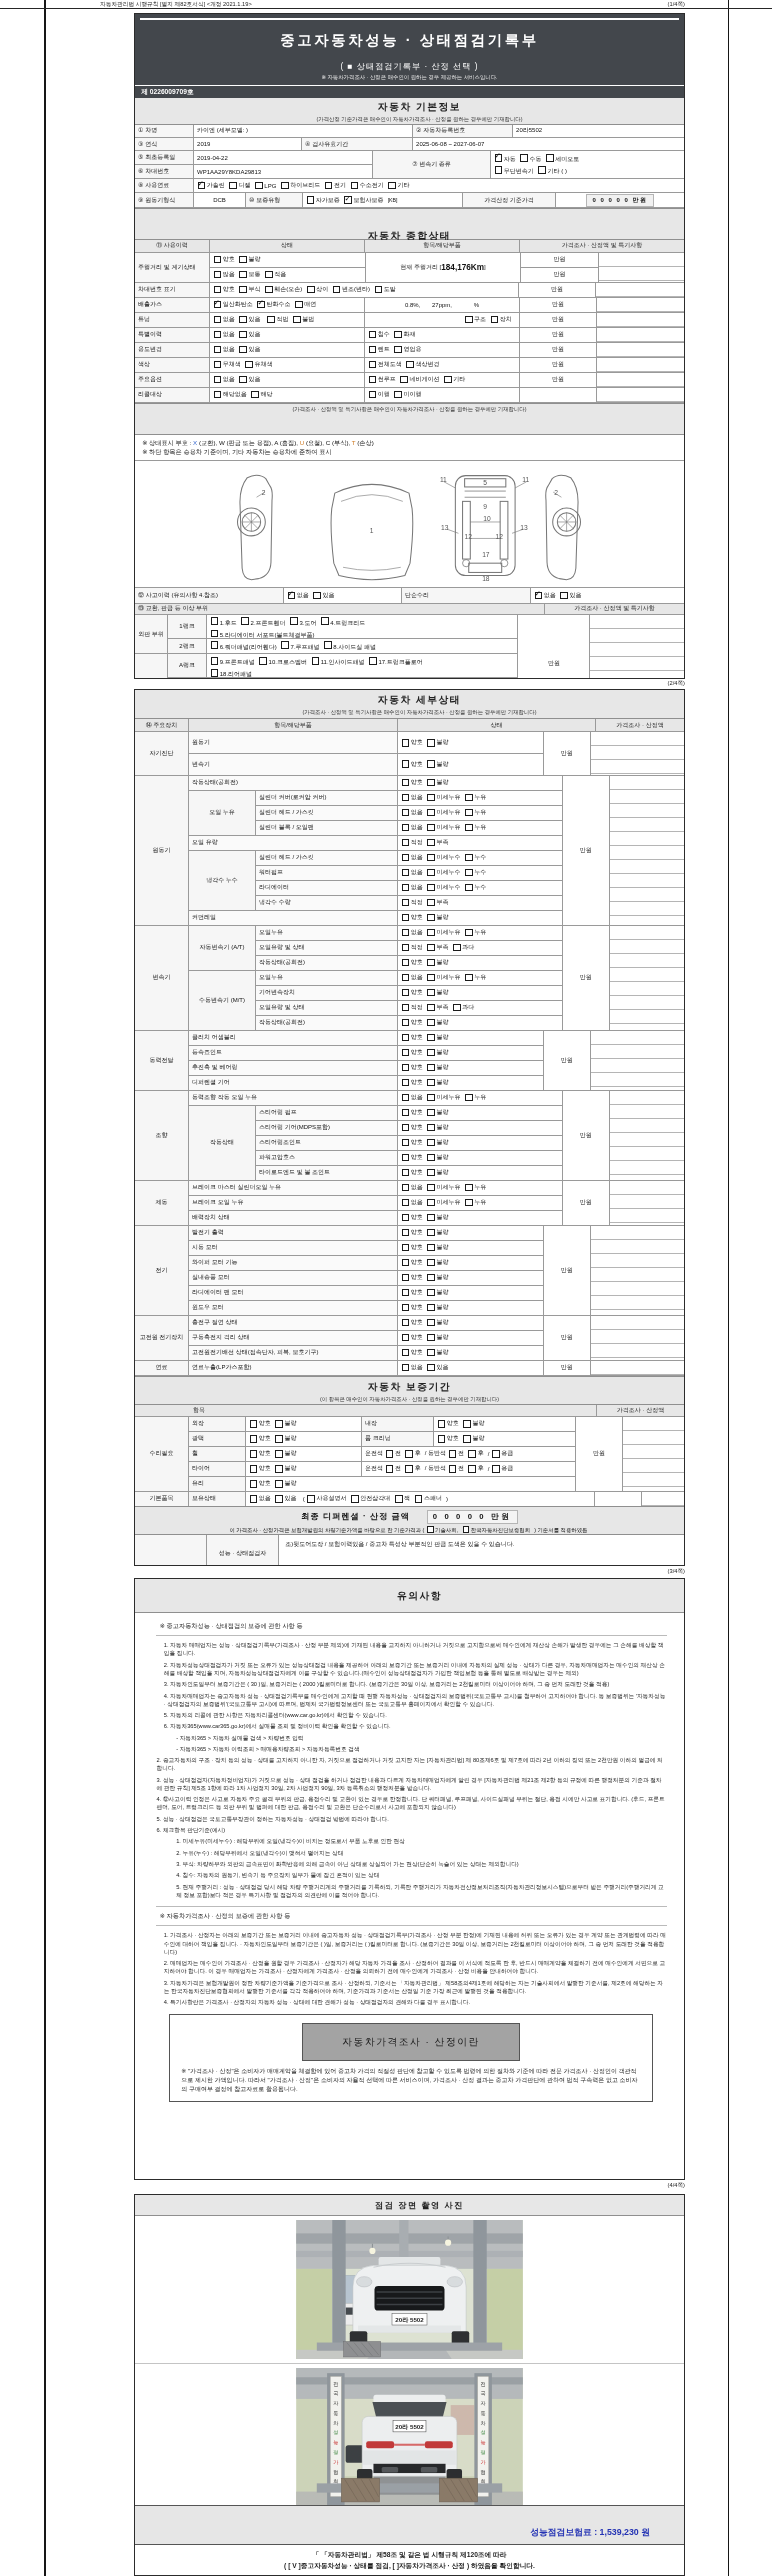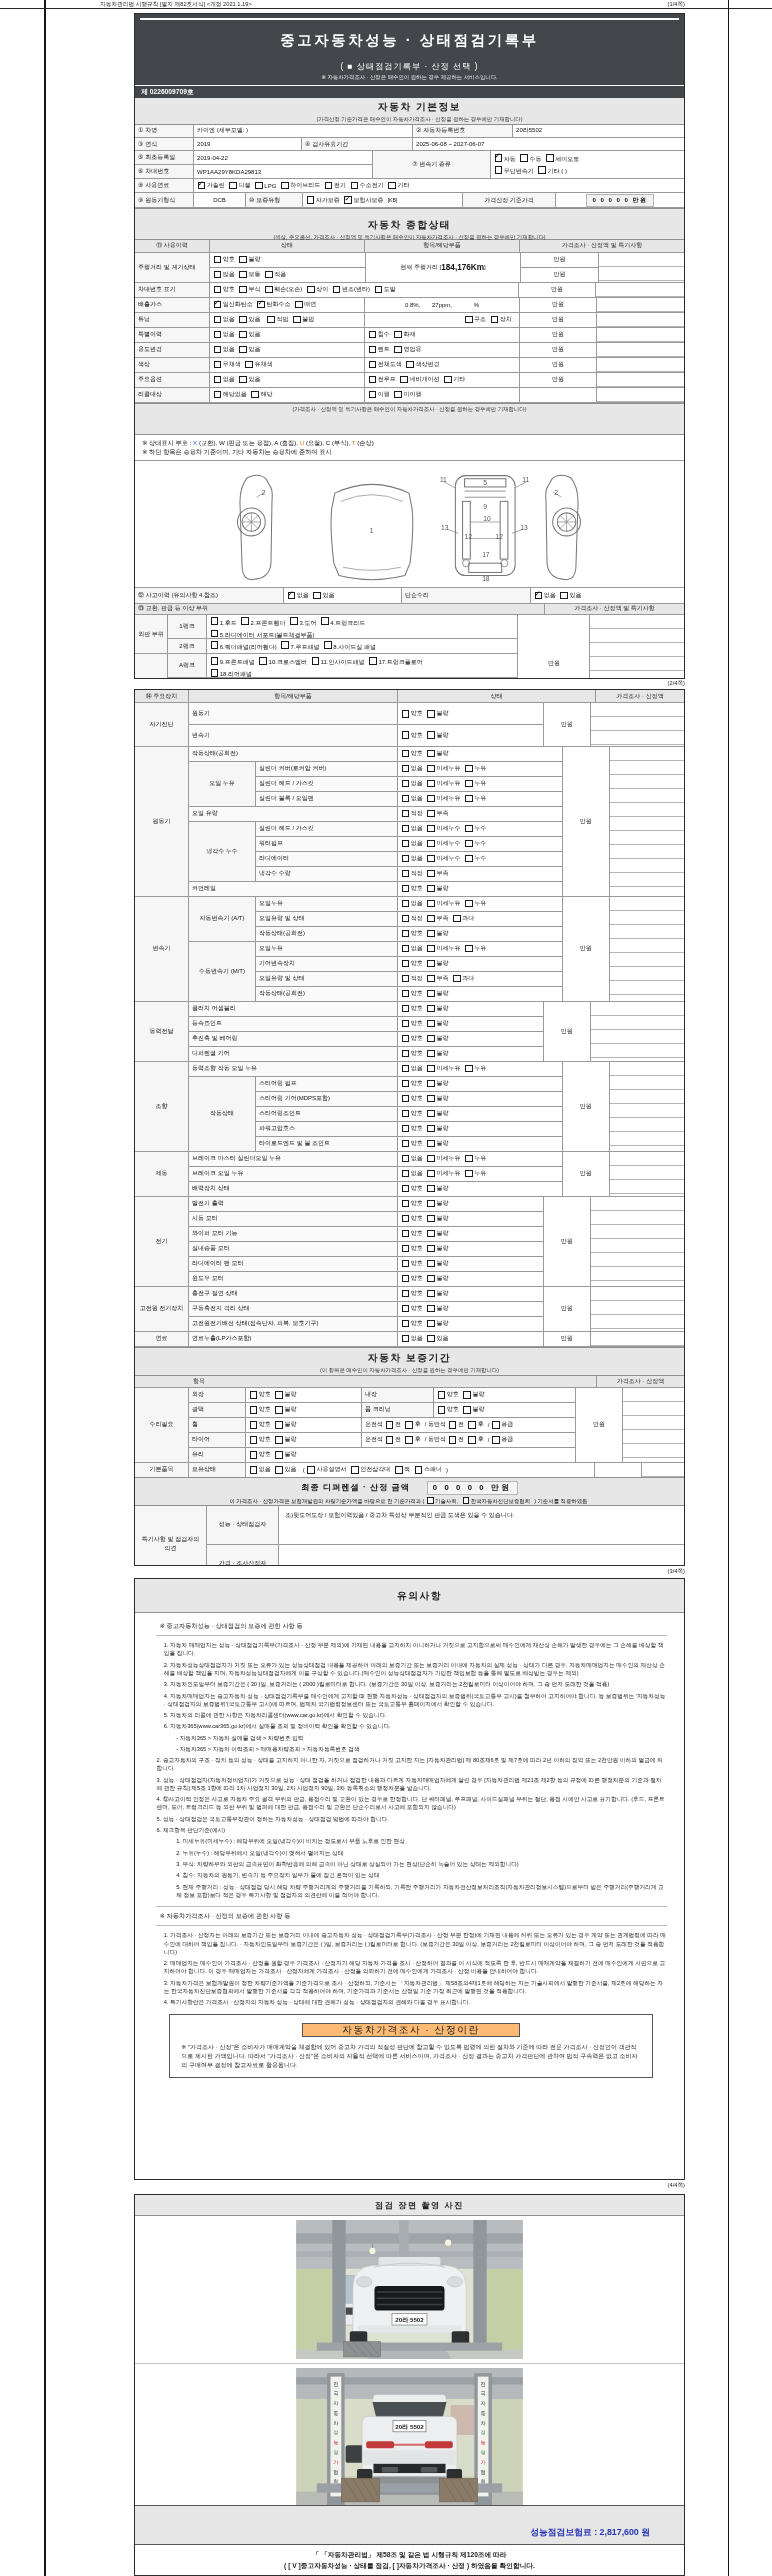--- a/index.html
+++ b/index.html
@@ -12,21 +12,21 @@
   .bigbox{position:absolute;left:134px;width:551px;background:#fff;border:1.5px solid #2c2c2c;box-sizing:border-box;overflow:hidden;}
   
   #darkhead{background:#43474c;color:#fff;padding:3.6px 4.6px 4.6px;}
   #darkhead .stripe{height:2.6px;background:#fff;margin-bottom:6.7px;}
   #darkhead h1{margin:12px;text-align:center;font-size:14.4px;line-height:16.5px;letter-spacing:2.6px;font-weight:bold;}
   #darkhead .sub{text-align:center;font-size:8.2px;margin-top:3.6px;letter-spacing:1px;}
   #darkhead .note{text-align:center;font-size:5.4px;margin-top:2.1px;color:#e8e8e8;}
   #docno{background:#43474c;color:#fff;font-size:6.7px;font-weight:bold;padding:1.5px 6.2px 2.6px;border-top:1px solid #fff;height:7.2px;}
   
   .band{background:#e7e7e7;border-bottom:0.5px solid #8f8f8f;border-top:0.5px solid #8f8f8f;text-align:center;}
-  .band h2{margin:0;padding-top:10px;font-size:9.8px;letter-spacing:1.5px;font-weight:bold;color:#222;}
+  .band h2{margin:0;padding-top:21px;font-size:9.8px;letter-spacing:1.5px;font-weight:bold;color:#222;}
   .band .sub{font-size:5.4px;color:#333;padding:2.1px 0 4.6px;}
   .band.noline{border-top:none;padding-left:20px;}
   
   .fr{display:flex;align-items:stretch;border-bottom:0.5px solid #9a9a9a;background:#fff;}
   .vcol{display:flex;flex-direction:column;}
   .vcol>.fr:last-child{border-bottom:none;}
   .c{box-sizing:border-box;display:flex;align-items:center;padding:0 3.1px;border-right:0.5px solid #9a9a9a;font-size:6px;flex:none;overflow:hidden;}
   .c:last-child{border-right:none;}
   .f{flex:1 1 auto;}
   .lab{background:#f6f6f6;}
@@ -50,21 +50,21 @@
   #diagram{border-bottom:0.5px solid #9a9a9a;}
   
   #notice-body{padding:5.2px 17.5px 3.1px 20.6px;font-size:5.7px;line-height:8.2px;color:#1a1a1a;}
   .ntitle{font-size:6.2px;padding:4.1px 0 4.6px 4.1px;border-bottom:0.5px solid #bbb;margin-bottom:5.2px;}
   .ntitle.mid{border-top:0.5px solid #bbb;margin-top:7.2px;padding-top:5.2px;}
   .nitem{margin-bottom:3.1px;}
   .ind0{margin-left:1px;}
   .ind1{margin-left:8.2px;}
   .ind2{margin-left:20.6px;}
   .whatbox{border:0.5px solid #555;margin:8.2px 13.4px 5.2px;padding:0 11.3px 7.2px;}
-  .whatboxtitle{border:0.5px solid #555;width:216px;margin:7.2px auto 6.2px;text-align:center;font-size:9.8px;letter-spacing:1.5px;padding:2px 0;background:#fdba74;}
+  .whatboxtitle{border:0.5px solid #555;width:216px;margin:7.2px auto 6.2px;text-align:center;font-size:9.8px;letter-spacing:1.5px;padding:14px 0;background:#a3a3a3;}
   .whattext{font-size:6px;line-height:8.8px;}
   
   #final-band{background:#e7e7e7;border-top:0.5px solid #8f8f8f;border-bottom:0.5px solid #8f8f8f;text-align:center;height:29px;box-sizing:border-box;padding-top:3.1px;}
   #final-band .l1{font-size:8.2px;font-weight:bold;letter-spacing:1px;}
   #final-band .l1 .inset{margin-left:13.4px;font-size:7.7px;letter-spacing:2.6px;background:#f4f4f4;}
   #final-band .l2{font-size:5.4px;margin-top:2.1px;}
   #final-band .l2 .bx{width:4.6px;height:4.6px;}
   
   .photo{width:227px;margin:4.1px auto 0;display:block;}
   .pline{height:0.5px;background:#c4c4c4;margin:4.6px 0;}
@@ -482,20 +482,24 @@
           </div>
           <div class="c ctr" style="width: 72px;">만원</div>
           <div class="c nc f"></div>
         </div>
       </div>
   </section>
 
   <div class="pagemark" style="top:680px">(2/4쪽)</div>
 
   <section class="bigbox" id="box2" style="top:689px;height:877px">
+    <div class="band noline" style="height:29px;box-sizing:border-box">
+      <h2 style="padding-top:4.1px">자동차 세부상태</h2>
+      <div class="sub" style="padding-bottom:2.6px">(가격조사 · 산정액 및 특기사항은 매수인이 자동차가격조사 · 산정을 원하는 경우에만 기재합니다)</div>
+    </div>
     <div id="detail-table">
         <div class="fr" style="height: 12.4px;">
           <div class="c hc" style="width: 54px;">⑭ 주요장치</div>
           <div class="c hc" style="width: 209px;">항목/해당부품</div>
           <div class="c hc" style="width: 198px;">상태</div>
           <div class="c hc f">가격조사 · 산정액</div>
         </div>
         <div class="fr">
           <div class="c lab ctr" style="width: 54px; white-space: normal;">자기진단</div>
           <div class="vcol" style="flex: 1 1 auto; border-right: 0.5px solid rgb(154, 154, 154);">
@@ -1282,21 +1286,21 @@
           <line x1="142" y1="216" x2="160" y2="250"></line>
         <rect x="278" y="214" width="74" height="46"></rect>
         <line x1="284" y1="216" x2="310" y2="258"></line>
           <line x1="300" y1="216" x2="326" y2="258"></line>
         <line x1="316" y1="216" x2="342" y2="258"></line>
           <line x1="332" y1="216" x2="350" y2="250"></line>
       </g>
     </svg>
 
     <div id="sigband">
-      <div id="fee" style="color: rgb(36, 51, 180);">성능점검보험료 : 2,817,600 원</div>
+      <div id="fee" style="color: rgb(36, 51, 180);">성능점검보험료 : 1,539,230 원</div>
     </div>
     <div id="confirm">
       <div>「 「자동차관리법」 제58조 및 같은 법 시행규칙 제120조에 따라</div>
       <div>( [ V ]중고자동차성능 · 상태를 점검, [    ]자동차가격조사 · 산정 ) 하였음을 확인합니다.</div>
     </div>
   </section>
 </div>
 
 
 </body></html>

